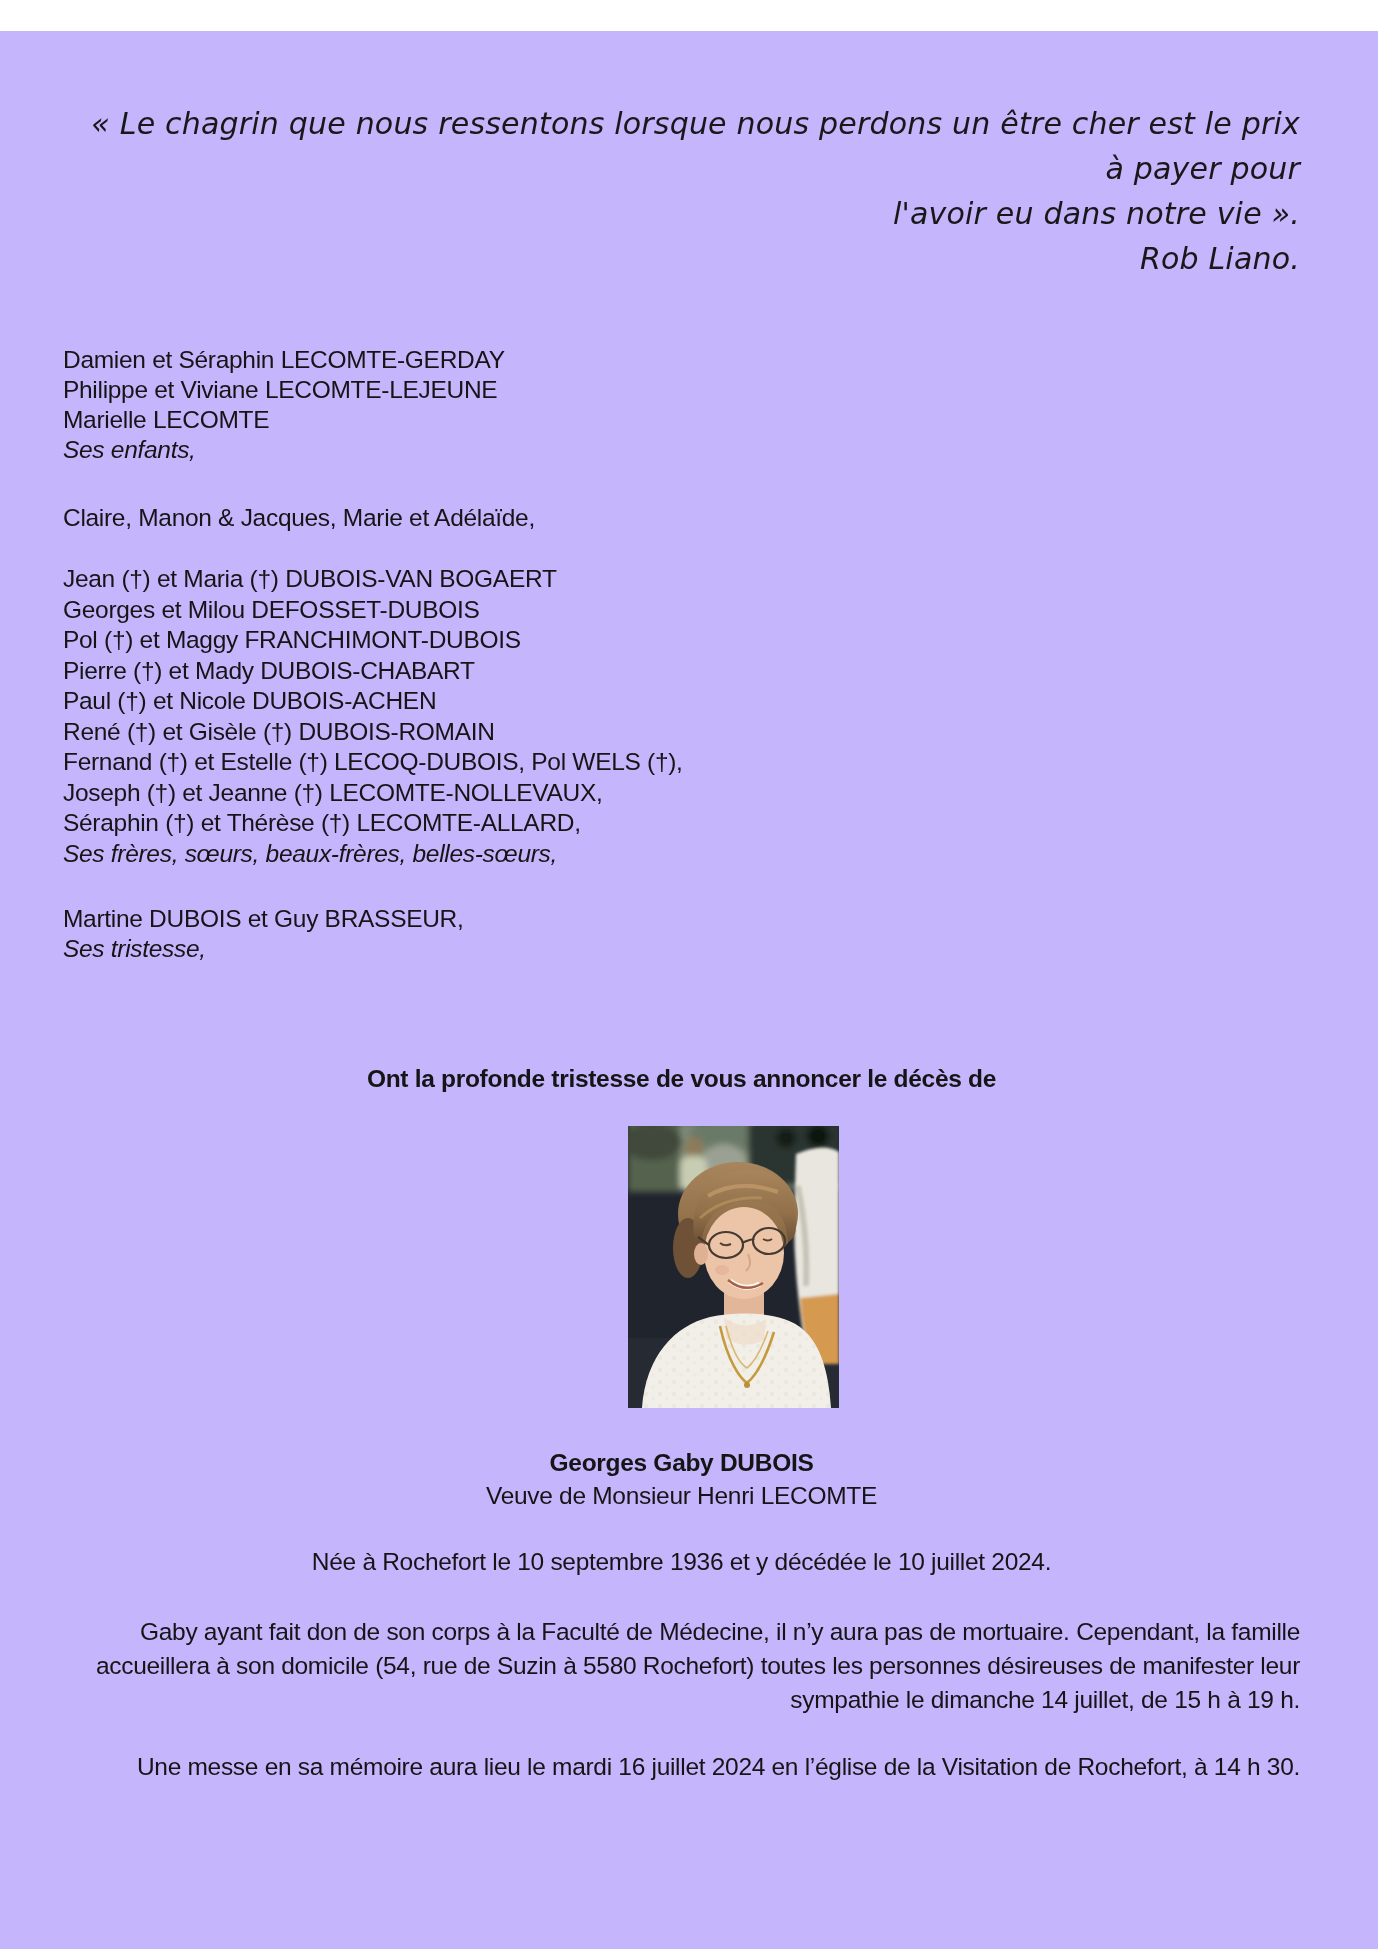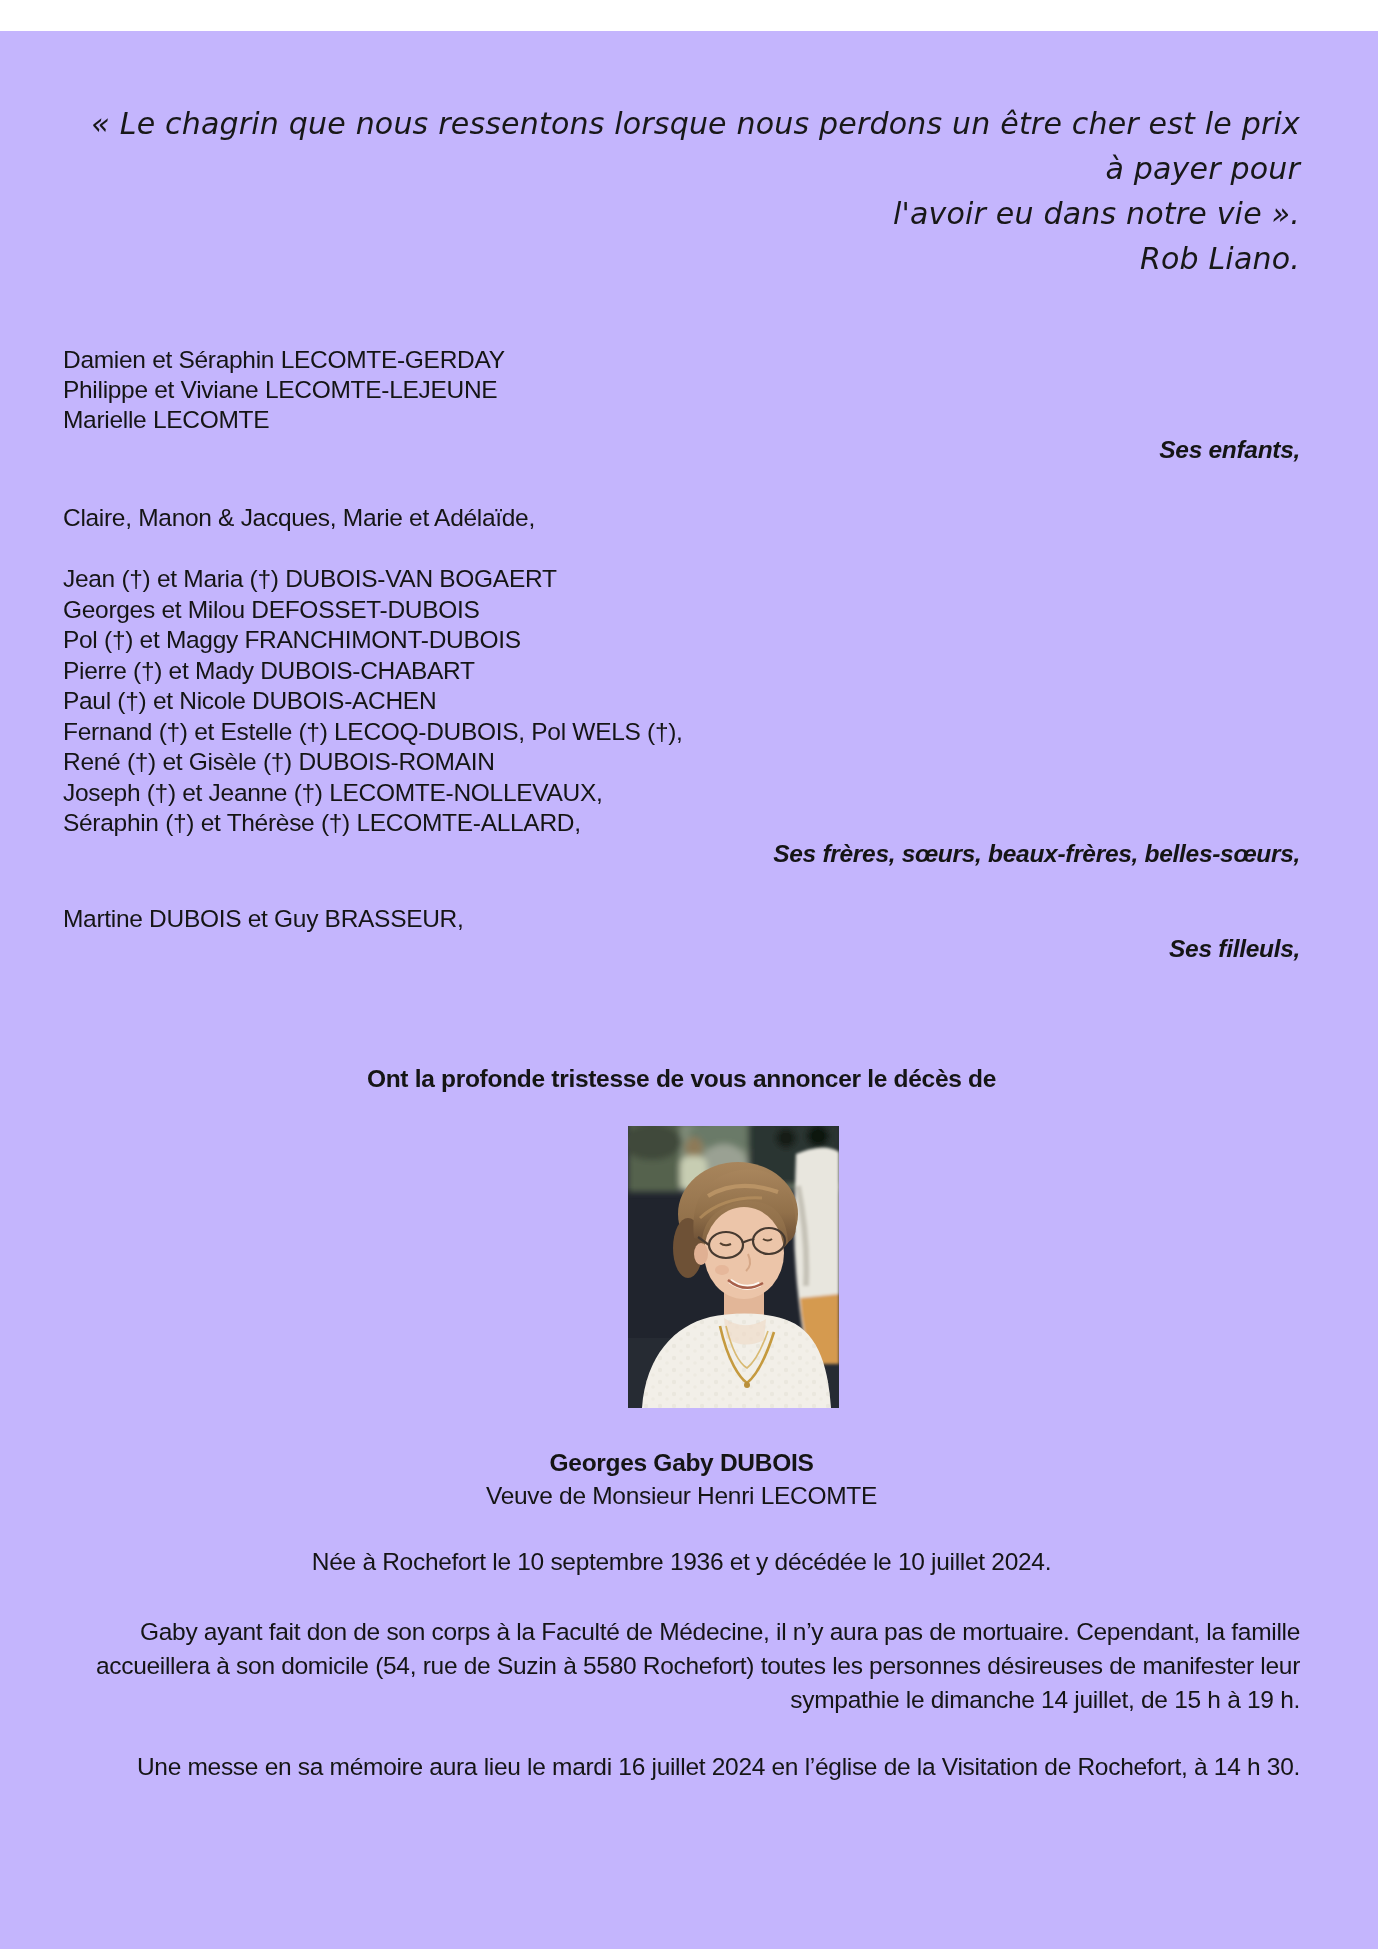--- a/index.html
+++ b/index.html
@@ -25,24 +25,23 @@
     line-height:45px;
     letter-spacing:0.2px;
     color:#181818;
   }
   .names{line-height:30px;}
   .fam-children{margin-top:64px;}
   .fam-grand{margin-top:38px;}
   .fam-siblings{margin-top:31px;line-height:30.5px;}
   .fam-god{margin-top:35px;}
   .rlabel{
-    text-align:right;
+    text-align:left;
     font-style:italic;
     line-height:30px;
-    font-weight:bold;
   }
   .announce{
     margin-top:100px;
     text-align:center;
     line-height:30px;
     font-weight:bold;
   }
   .photo-wrap{
     margin-top:32px;
     display:flex;
@@ -96,31 +95,31 @@
   <div class="names fam-grand">
     <div>Claire, Manon &amp; Jacques, Marie et Adélaïde,</div>
   </div>
 
   <div class="names fam-siblings">
     <div>Jean (†) et Maria (†) DUBOIS-VAN BOGAERT</div>
     <div>Georges et Milou DEFOSSET-DUBOIS</div>
     <div>Pol (†) et Maggy FRANCHIMONT-DUBOIS</div>
     <div>Pierre (†) et Mady DUBOIS-CHABART</div>
     <div>Paul (†) et Nicole DUBOIS-ACHEN</div>
+    <div>René (†) et Gisèle (†) DUBOIS-ROMAIN</div>
     <div>Fernand (†) et Estelle (†) LECOQ-DUBOIS, Pol WELS (†),</div>
-    <div>René (†) et Gisèle (†) DUBOIS-ROMAIN</div>
     <div>Joseph (†) et Jeanne (†) LECOMTE-NOLLEVAUX,</div>
     <div>Séraphin (†) et Thérèse (†) LECOMTE-ALLARD,</div>
   </div>
   <div class="rlabel">Ses frères, sœurs, beaux-frères, belles-sœurs,</div>
 
   <div class="names fam-god">
     <div>Martine DUBOIS et Guy BRASSEUR,</div>
   </div>
-  <div class="rlabel">Ses filleuls,</div>
+  <div class="rlabel">Ses tristesse,</div>
 
   <div class="announce">Ont la profonde tristesse de vous annoncer le décès de</div>
 
   <div class="photo-wrap">
     <div class="photo">
       <svg viewBox="0 0 211 282" xmlns="http://www.w3.org/2000/svg">
         <defs>
           <filter id="b3" x="-20%" y="-20%" width="140%" height="140%">
               <feGaussianBlur stdDeviation="3"></feGaussianBlur>
             </filter>

